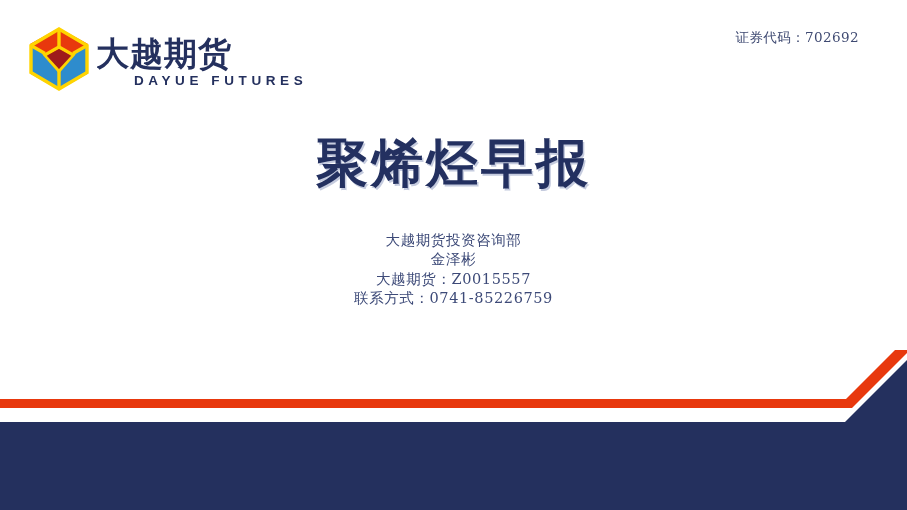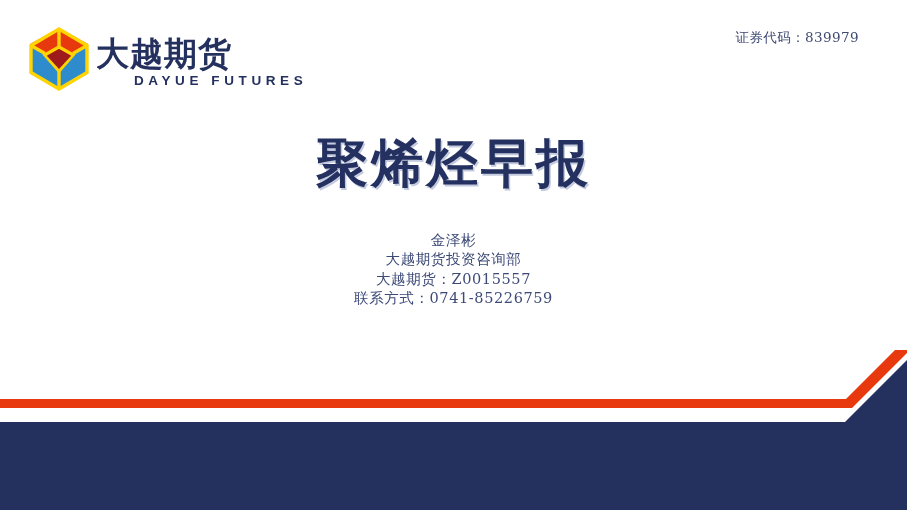--- a/index.html
+++ b/index.html
@@ -150,27 +150,27 @@
       </g>
 
       <polygon points="31,23 43.2,29.8 31,43 18.8,29.8" fill="#9e1b1b"></polygon>
     </svg>
     <div class="logo-wordmark">
       <div class="logo-cn">大越期货</div>
       <div class="logo-en">DAYUE FUTURES</div>
     </div>
   </div>
 
-  <div class="stock-code">证券代码：839979</div>
+  <div class="stock-code">证券代码：702692</div>
 
   <div class="title">聚烯烃早报</div>
 
   <div class="subtitle">
+    <div class="subtitle-line">大越期货投资咨询部</div>
     <div class="subtitle-line">金泽彬</div>
-    <div class="subtitle-line">大越期货投资咨询部</div>
     <div class="subtitle-line">大越期货：Z0015557</div>
     <div class="subtitle-line">联系方式：0741-85226759</div>
   </div>
 
   <svg class="bottom-deco" viewBox="0 0 907 160" preserveAspectRatio="none">
 
     <path d="M0,72 L845,72 L907,10 L907,160 L0,160 Z" fill="#24305e"></path>
 
     <path d="M0,58 L852,58 L907,3 L907,-12 L846,49 L0,49 Z" fill="#e8380d"></path>
   </svg>

